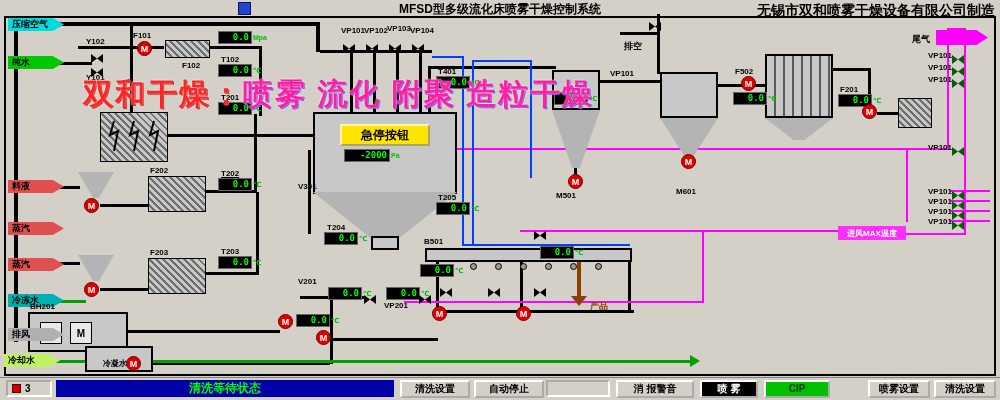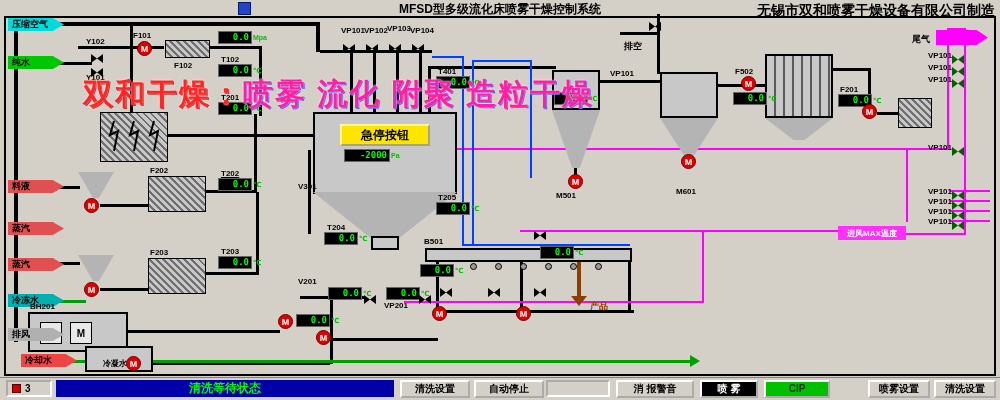--- a/index.html
+++ b/index.html
@@ -212,34 +212,34 @@
     </div>
     <div class="abs inlet" style="left: 8px; top: 258px; background: rgb(224, 80, 80);">
       <span>蒸汽</span>
     </div>
     <div class="abs inlet" style="left: 8px; top: 294px; background: rgb(0, 176, 176);">
       <span>冷冻水</span>
     </div>
     <div class="abs inlet" style="left: 8px; top: 328px; background: rgb(176, 176, 176);">
       <span>排风</span>
     </div>
-    <div class="abs inlet" style="left: 21px; top: 354px; background: #ef4444;">
+    <div class="abs inlet" style="left: 4px; top: 354px; background: #bef264;">
       <span>冷却水</span>
     </div>
   </div>
 
 <div>
 
 <div class="abs tag" style="left: 341px; top: 27px;">VP101</div>
     <div class="abs tag" style="left: 364px; top: 27px;">VP102</div>
     <div class="abs tag" style="left: 387px; top: 25px;">VP103</div>
     <div class="abs tag" style="left: 410px; top: 27px;">VP104</div>
     <div class="abs tag" style="left: 86px; top: 38px;">Y102</div>
     <div class="abs tag" style="left: 133px; top: 32px;">F101</div>
-    <div class="abs tag" style="left: 174px; top: 62px; text-align: right;">F102</div>
+    <div class="abs tag" style="left: 182px; top: 62px; text-align: right;">F102</div>
     <div class="abs tag" style="left: 86px; top: 74px;">Y101</div>
     <div class="abs tag" style="left: 221px; top: 56px;">T102</div>
     <div class="abs tag" style="left: 221px; top: 94px;">T201</div>
     <div class="abs tag" style="left: 150px; top: 167px;">F202</div>
     <div class="abs tag" style="left: 221px; top: 170px; text-decoration: underline;">T202</div>
     <div class="abs tag" style="left: 150px; top: 249px;">F203</div>
     <div class="abs tag" style="left: 221px; top: 248px;">T203</div>
     <div class="abs tag" style="left: 438px; top: 68px;">T401</div>
     <div class="abs tag" style="left: 438px; top: 194px;">T205</div>
     <div class="abs tag" style="left: 327px; top: 224px;">T204</div>

